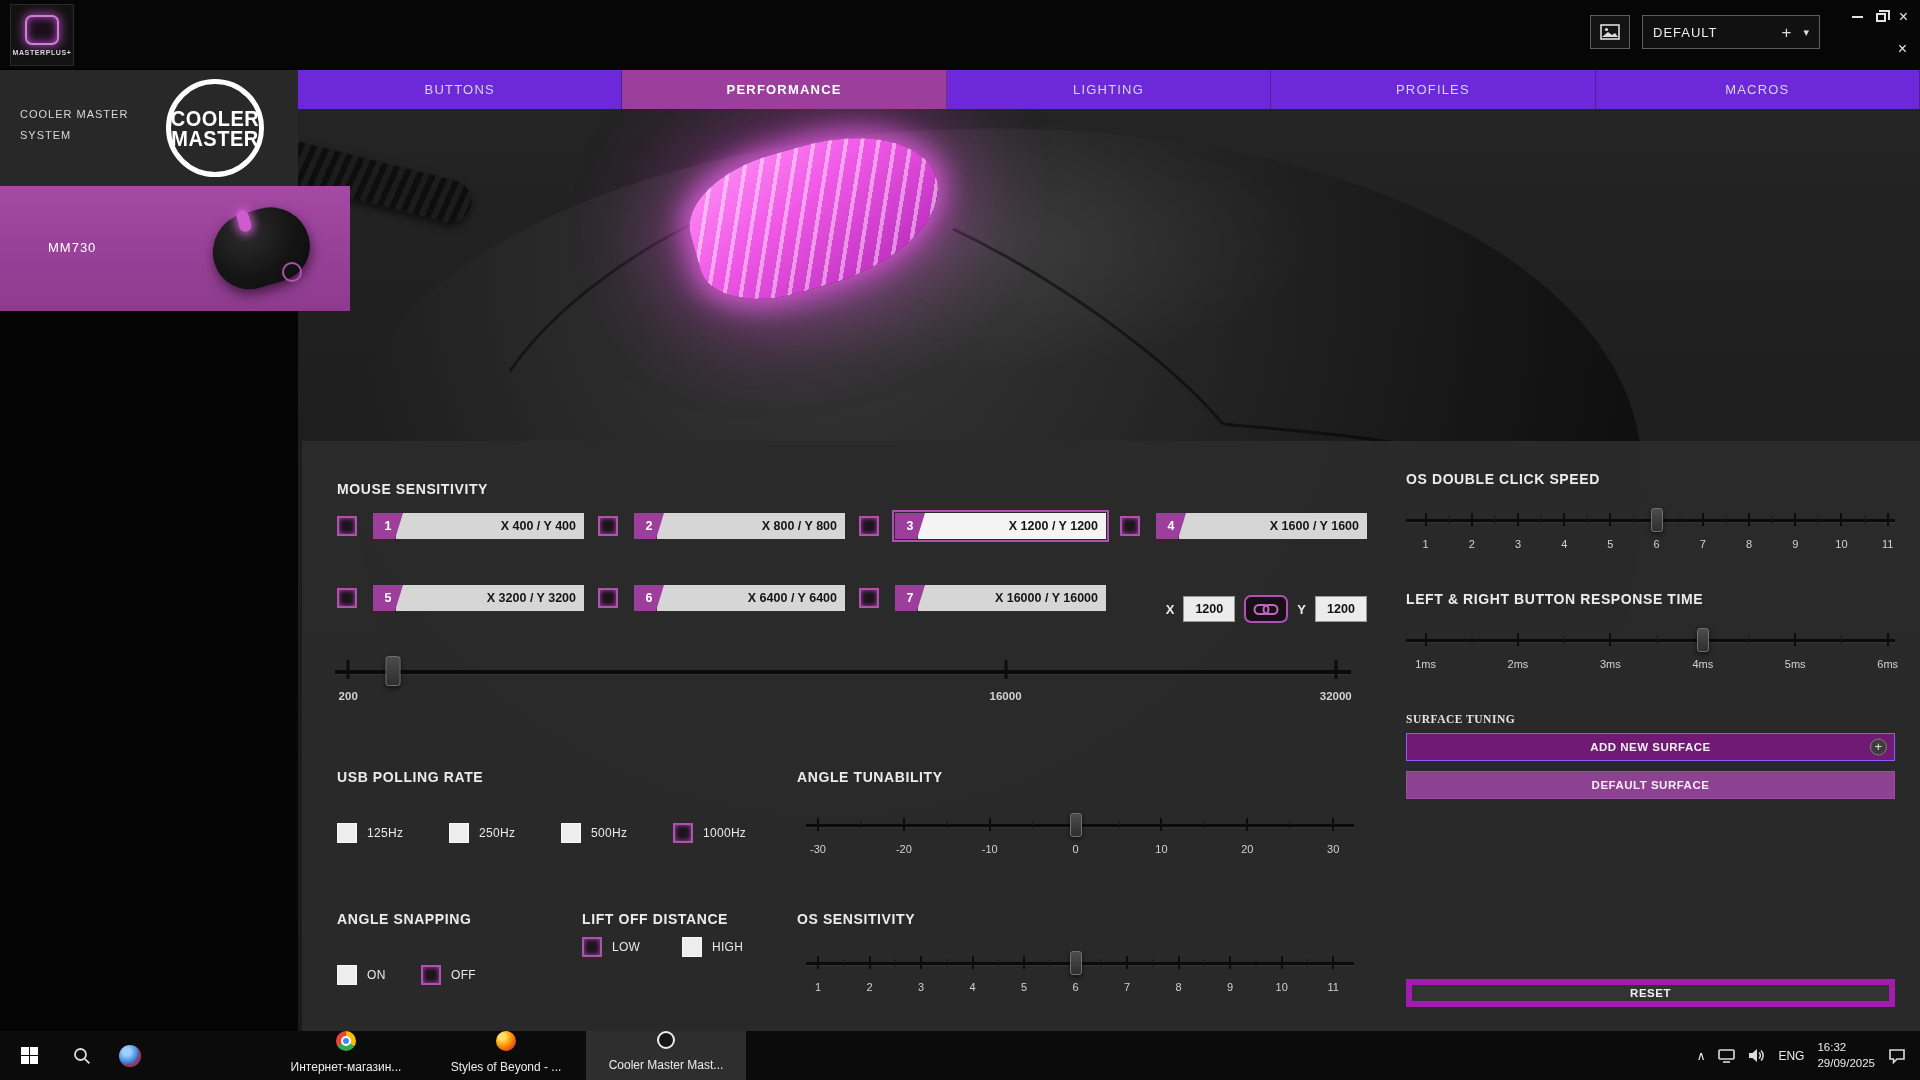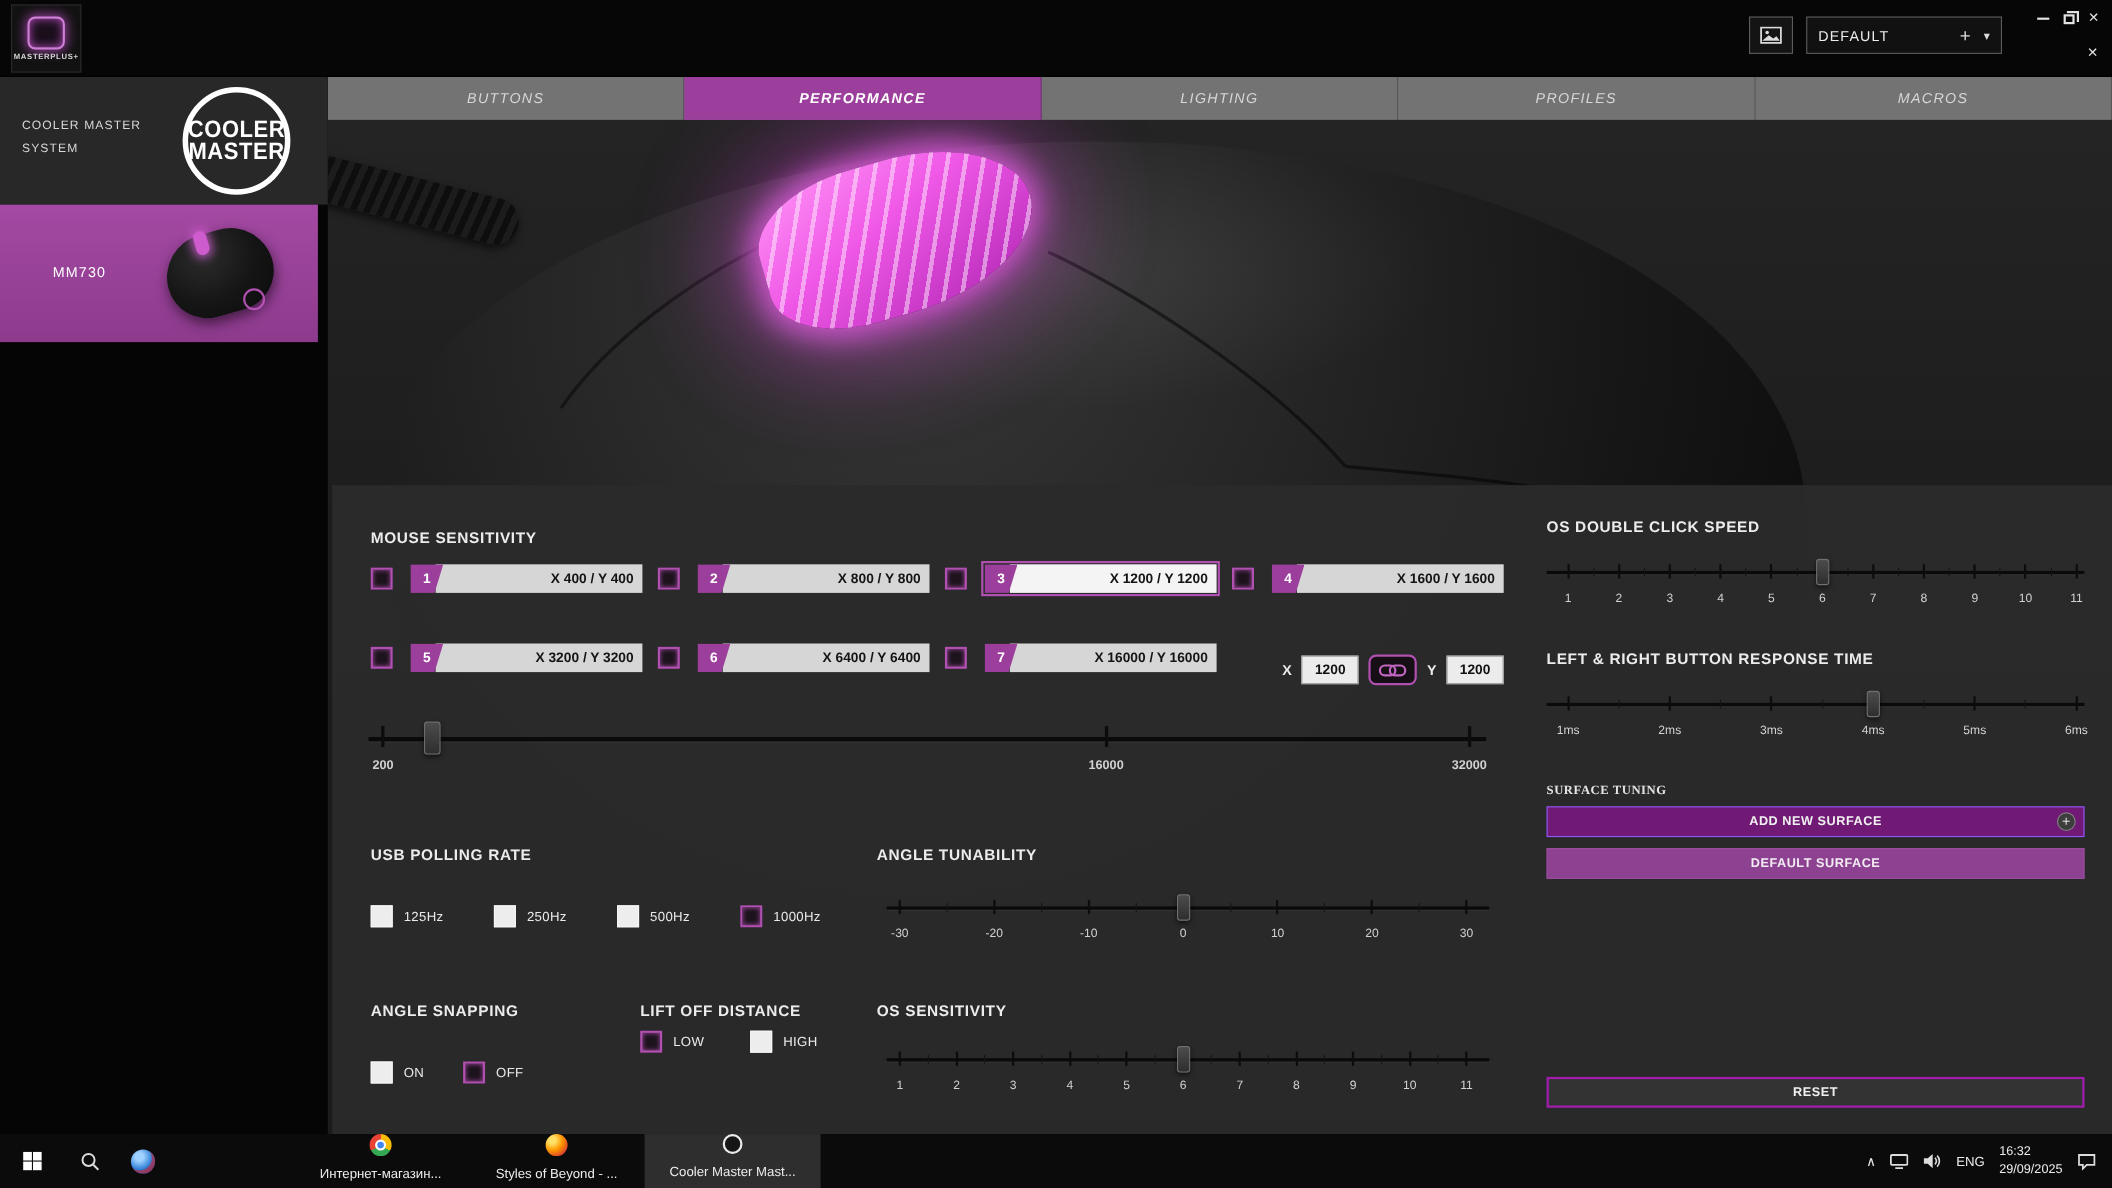--- a/index.html
+++ b/index.html
@@ -22,33 +22,33 @@
   .ps-chev { font-size:11px; color:#dcdcdc; }
   .win-controls { position:absolute; right:12px; top:8px; display:flex; align-items:center; gap:13px; height:18px; }
   .wc-min i { display:block; width:11px; height:2px; background:#e2e2e2; }
   .wc-max i { display:block; width:10px; height:9px; border:2px solid #e2e2e2; position:relative; }
   .wc-max i::before { content:''; position:absolute; left:1px; top:-5px; width:9px; height:8px;
                       border-top:2px solid #e2e2e2; border-right:2px solid #e2e2e2; }
   .wc-close, .app-close { font-size:16px; color:#e6e6e6; line-height:1; cursor:pointer; }
   .app-close { position:absolute; right:13px; top:41px; }
 
   
-  .tabs { position:absolute; left:298px; top:70px; right:0; height:39px; display:flex; background:#737373; z-index:4;font-style:italic; }
+  .tabs { position:absolute; left:298px; top:70px; right:0; height:39px; display:flex; background:#6d28d9; z-index:4; }
   .tab { flex:1; display:flex; align-items:center; justify-content:center; font-size:13px; letter-spacing:1.2px;
          color:#d6d6d6; border-right:1px solid rgba(0,0,0,.25); cursor:pointer; }
   .tab.active { background:var(--accent,#9c3f9c); color:#fff; font-weight:bold; }
 
   
   .sidebar { position:absolute; left:0; top:70px; width:298px; bottom:49px; background:#050505; z-index:4; }
   .sidebar-header { position:relative; height:116px; background:#282828; }
   .system-label { position:absolute; left:20px; top:34px; font-size:11px; letter-spacing:1px; color:#d8d8d8; line-height:1.9; }
   .cm-logo { position:absolute; right:34px; top:9px; width:98px; height:98px; border:5px solid #fff; border-radius:50%;
              display:flex; flex-direction:column; align-items:center; justify-content:center; background:#282828; }
   .cm-logo span { color:#fff; font-weight:bold; font-size:20px; letter-spacing:.5px; line-height:1.02; transform:scaleY(1.08); }
-  .device { position:absolute; left:0; top:116px; width:289px; height:125px; background:linear-gradient(180deg,#a449a4,#8d3a8d);
+  .device { position:absolute; left:0; top:116px; width:350px; height:125px; background:linear-gradient(180deg,#a449a4,#8d3a8d);
             cursor:pointer; }
   .device-name { position:absolute; left:48px; top:54px; font-size:13px; letter-spacing:1px; color:#fff; }
   .device-img { position:absolute; right:24px; top:12px; width:132px; height:102px; }
   .dt-body { position:absolute; left:18px; top:12px; width:98px; height:76px; border-radius:50px 50px 46px 46px;
              background:radial-gradient(ellipse at 40% 25%, #2c2c2c, #151515 55%, #0b0b0b); transform:rotate(-16deg);
              box-shadow:0 5px 12px rgba(0,0,0,.55); }
   .dt-wheel { position:absolute; left:44px; top:12px; width:12px; height:22px; border-radius:6px; background:#cf5ccf;
               box-shadow:0 0 9px 3px rgba(207,92,207,.8); transform:rotate(-16deg); }
   .dt-ring { position:absolute; right:24px; bottom:18px; width:20px; height:20px; border:2px solid #c056c0; border-radius:50%; opacity:.9; }
 
@@ -115,21 +115,21 @@
   .slider.dpi .sl-label { top:44px; font-size:11.5px; }
   .slider.dpi .handle { top:10px; width:15px; height:30px; }
 
   .opt-row { position:absolute; display:flex; }
   .opt { display:flex; align-items:center; gap:10px; }
   .opt-label { font-size:12px; color:#eaeaea; letter-spacing:.3px; }
 
   .btn { position:absolute; display:flex; align-items:center; justify-content:center; cursor:pointer;
          font-size:11.5px; letter-spacing:.5px; color:#f0f0f0; font-weight:bold; }
   .btn-dark { background:#701a75; border:1px solid #8b5cf6; }
-  .btn-gray { background:#333; border:2px solid #a21caf; }
+  .btn-gray { background:#333; border:6px solid #a21caf; }
   .btn-purple { background:#8d4191; border:1px solid #9a4e9e; color:#f3ecf3; }
   .circle-plus { position:absolute; right:7px; top:50%; transform:translateY(-50%); width:17px; height:17px;
                  border-radius:50%; background:#3d3d3d; border:1px solid #808080; color:#e0e0e0;
                  font-size:13px; line-height:14px; text-align:center; font-weight:normal; }
 
   
   .taskbar { position:absolute; left:0; bottom:0; width:1920px; height:49px; background:#0b0b0b; display:flex;
              align-items:stretch; z-index:10; }
   .tb-btn { display:flex; align-items:center; justify-content:center; cursor:pointer; }
   .tb-start { width:58px; } .tb-search { width:48px; } .tb-app { width:48px; }

